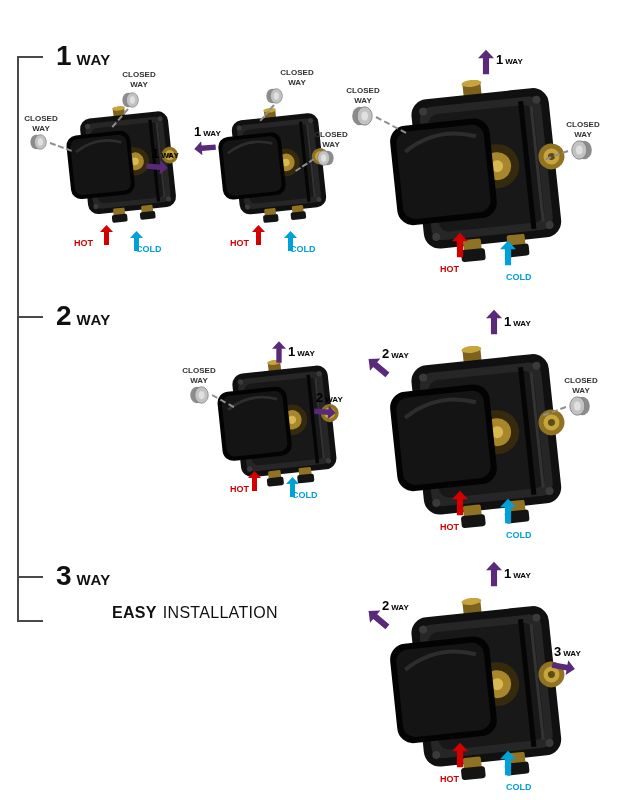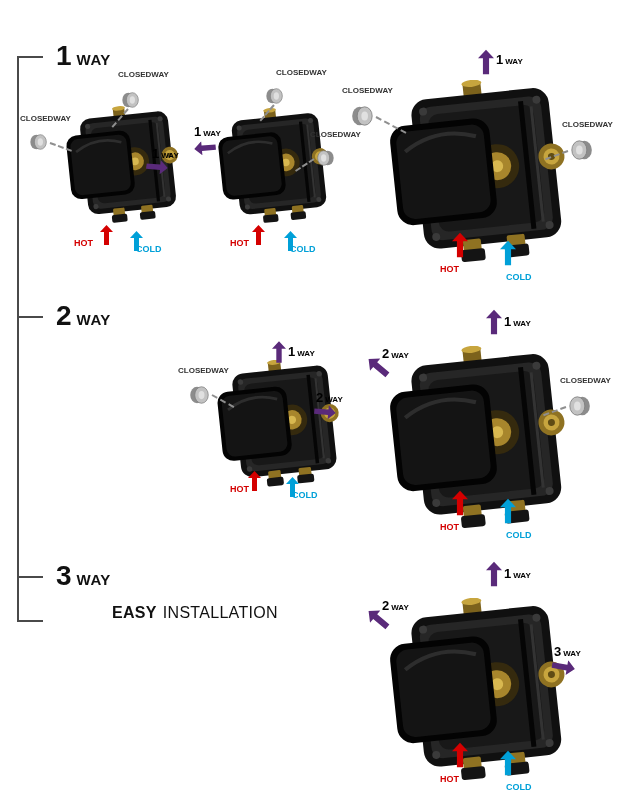--- a/index.html
+++ b/index.html
@@ -14,21 +14,21 @@
 
   .title { position:absolute; font-size:16px; color:#111; letter-spacing:.3px; }
   .title .bold { font-weight:bold; }
   .title .reg { font-weight:normal; padding-left:6px; }
 
   .cluster { position:absolute; }
   .valve { position:absolute; }
   .plug { position:absolute; }
   .plug.flip { transform:scaleX(-1); }
 
-  .closed-label { position:absolute; display:flex; flex-direction:row; align-items:center;
+  .closed-label { position:absolute; display:flex; flex-direction:column; align-items:center;
                   font-size:8px; font-weight:600; color:#333; line-height:1.25; width:42px; text-align:center; }
 
   .way-ann { position:absolute; display:flex; align-items:baseline; gap:2px; color:#000; white-space:nowrap; }
   .way-ann .wnum { font-size:13px; font-weight:bold; }
   .way-ann .wsuf { font-size:8px; font-weight:bold; }
 
   .hot-label  { position:absolute; font-size:9px; font-weight:bold; color:var(--hot_red,#d40000); white-space:nowrap; }
   .cold-label { position:absolute; font-size:9px; font-weight:bold; color:var(--cold_blue,#00a0d8); white-space:nowrap; }
 
   .arrow { position:absolute; }

